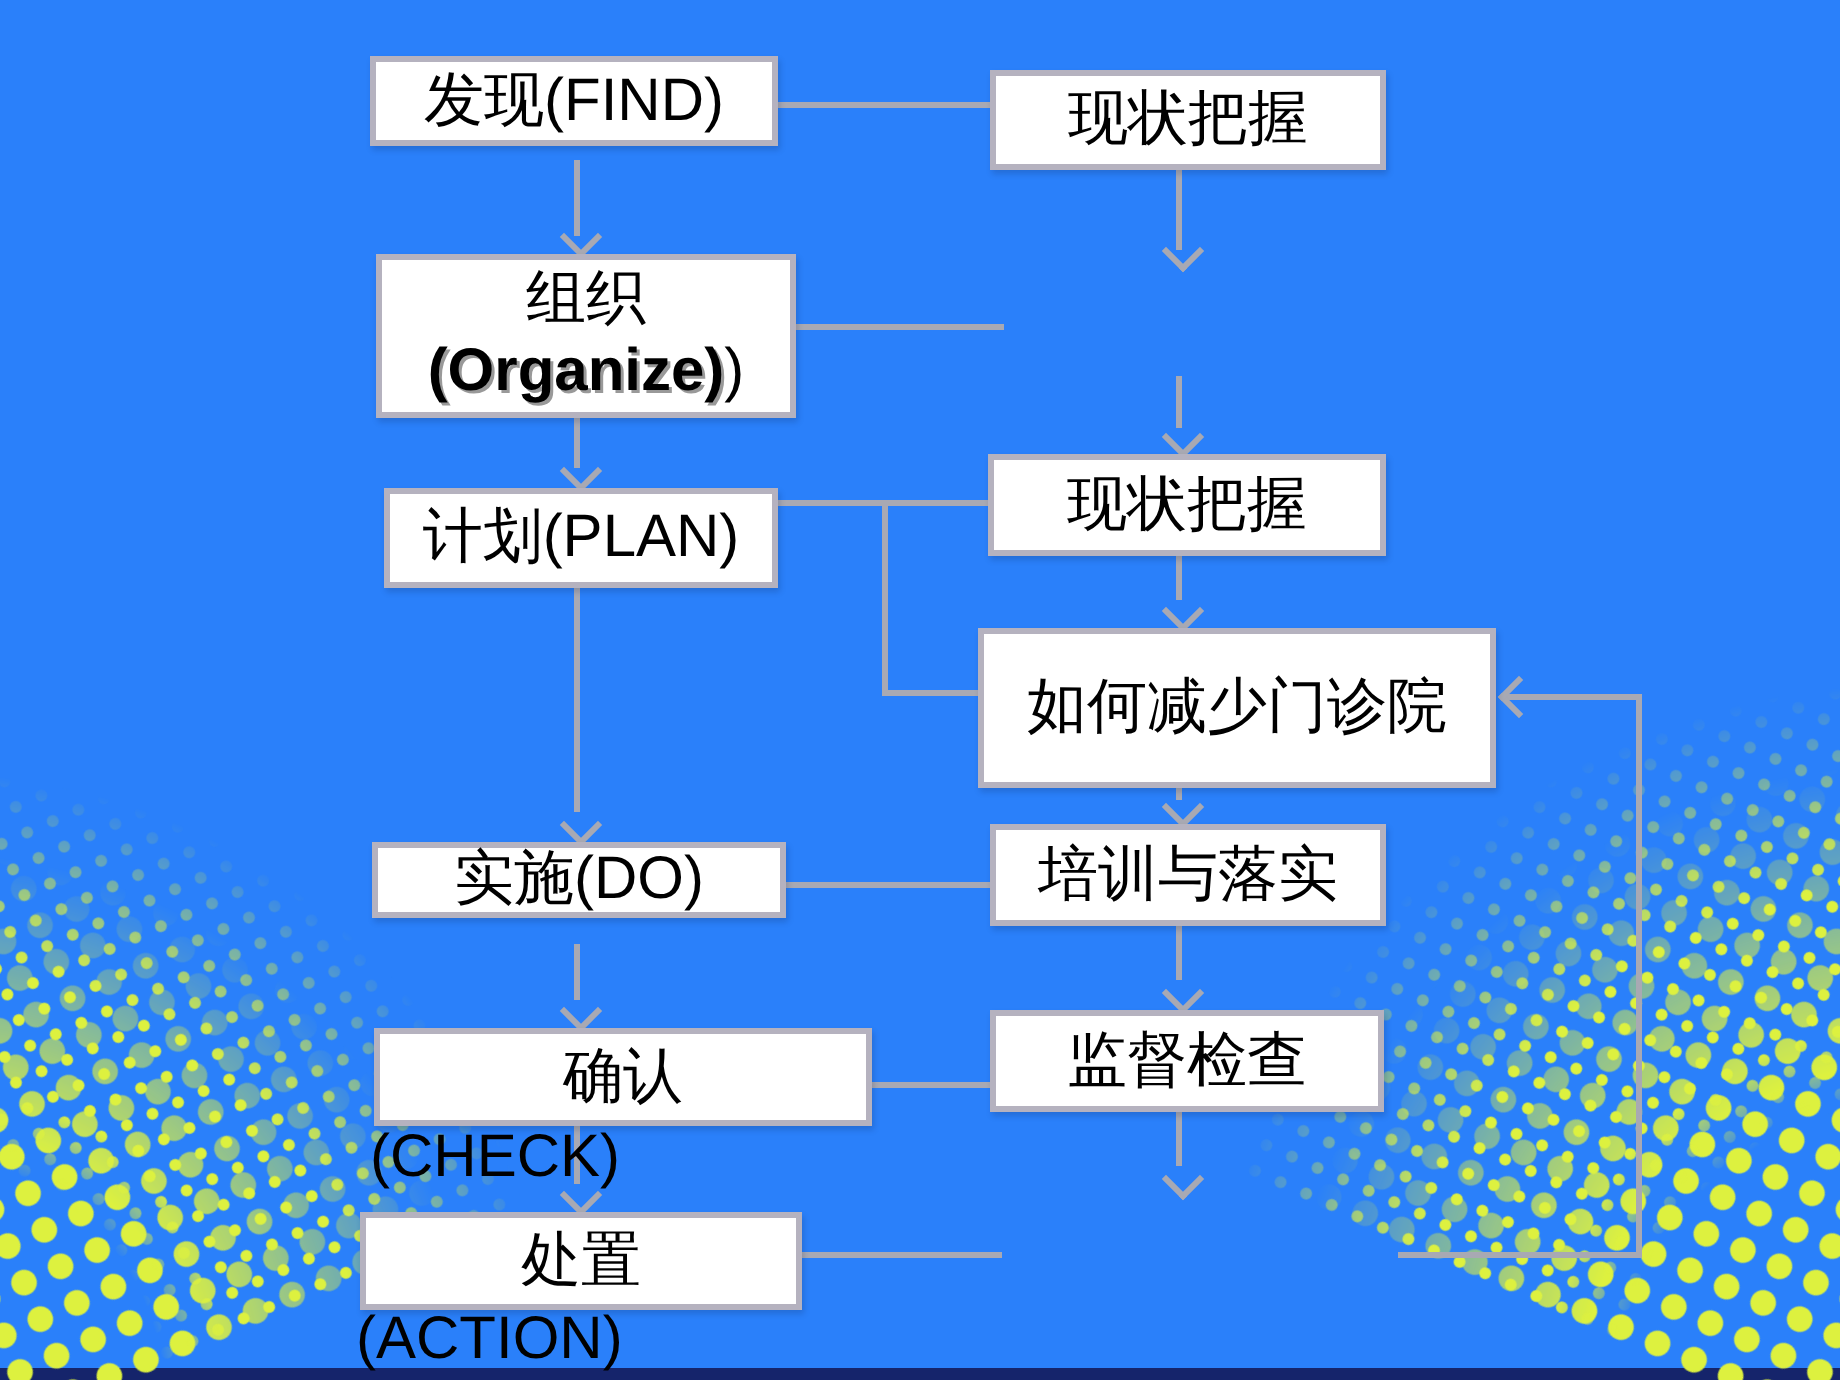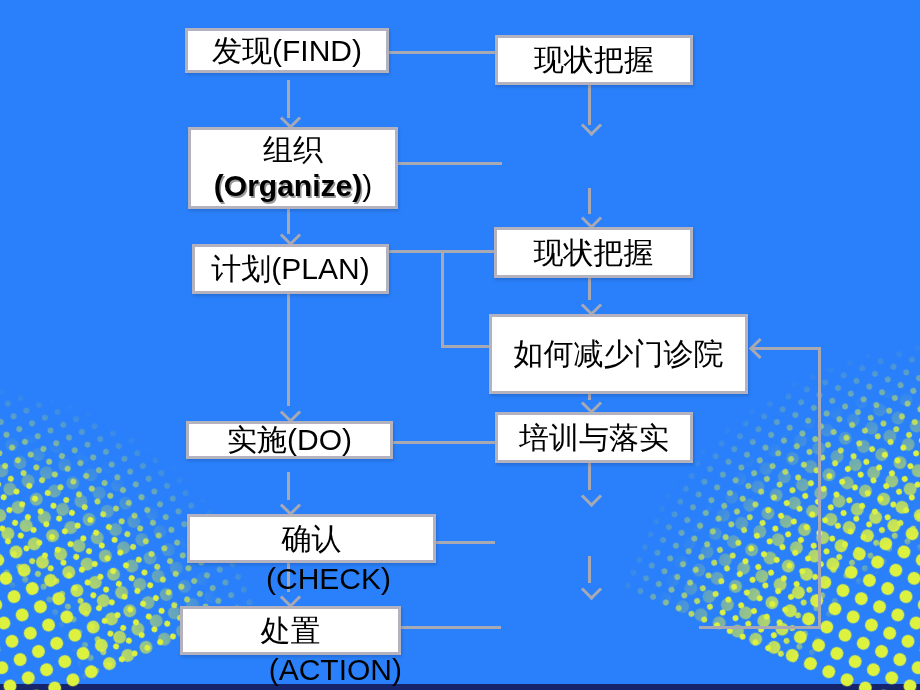--- a/index.html
+++ b/index.html
@@ -32,21 +32,21 @@
     position:absolute;box-sizing:border-box;z-index:3;
     background:var(--box-fill,#fff);
     border:3px solid var(--box-border,#b5b2bf);
     display:flex;align-items:center;justify-content:center;
     font-size:30px;line-height:1.2;text-align:center;
     box-shadow:1px 2px 3px rgba(10,20,60,.18);
   }
   .box.col{flex-direction:column;}
   .bold-part{font-weight:bold;text-shadow:1.5px 1.5px 0 rgba(70,70,70,.55);}
   .sub{
-    position:absolute;z-index:4;font-size:30px;text-align:right;
+    position:absolute;z-index:4;font-size:30px;text-align:left;
   }
 </style>
 </head>
 <body>
 
 <div class="stage">
 
   <div class="bottom-bar"></div>
   <div class="dots bl big"></div>
   <div class="dots bl small"></div>
@@ -117,14 +117,17 @@
   </div>
   <div class="box" style="left:494px;top:227px;width:199px;height:51px">
     <span>现状把握</span>
   </div>
   <div class="box col" style="left:489px;top:314px;width:259px;height:80px">
     <span>如何减少门诊院</span>
   </div>
   <div class="box" style="left:495px;top:412px;width:198px;height:51px">
     <span>培训与落实</span>
   </div>
+  <div class="box" style="left:495px;top:505px;width:197px;height:51px">
+    <span>监督检查</span>
+  </div>
 
 </div>
 
 </body></html>

